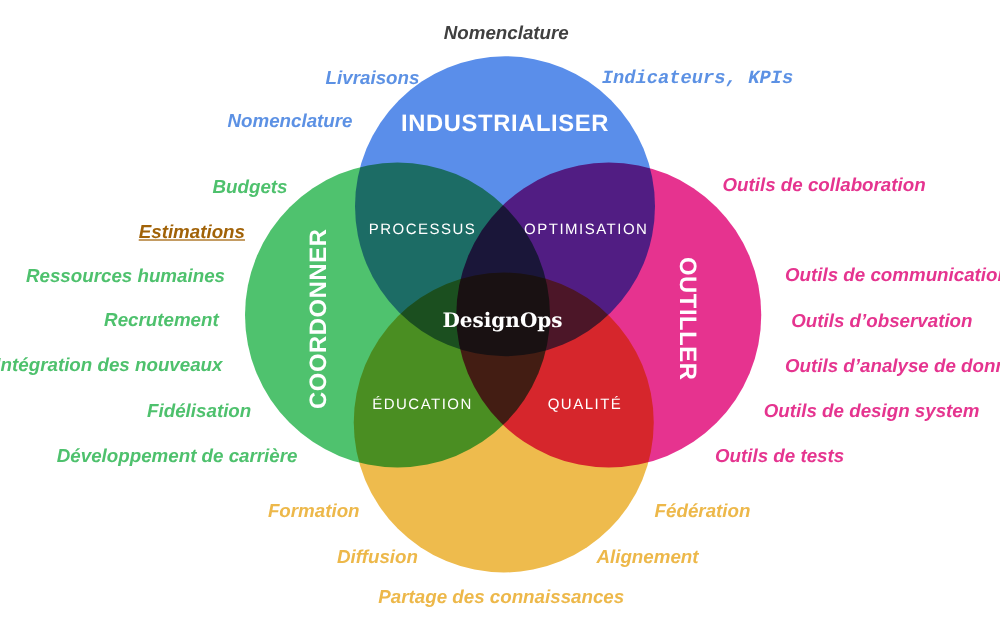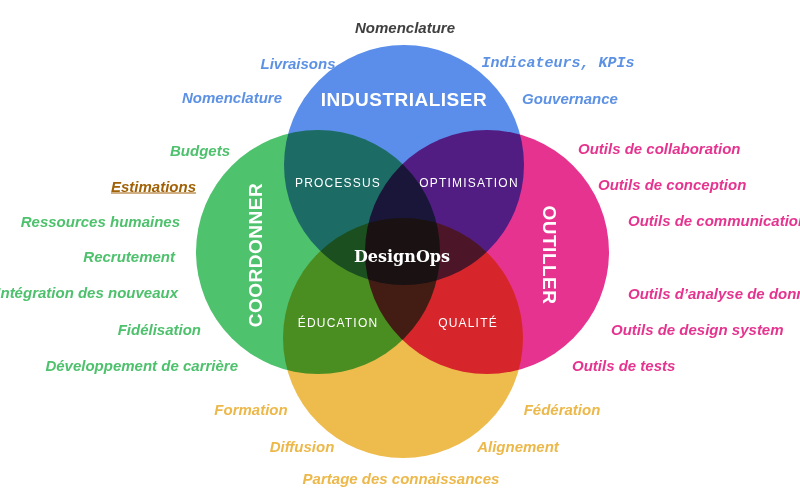--- a/index.html
+++ b/index.html
@@ -85,33 +85,32 @@
   <div class="zone z-optimisation">OPTIMISATION</div>
   <div class="zone z-education">ÉDUCATION</div>
   <div class="zone z-qualite">QUALITÉ</div>
 
   <div class="center-label">DesignOps</div>
 
   <span class="lbl ctr b0" style="color: #404040;">Nomenclature</span>
   <span class="lbl ctr b1" style="color: rgb(92, 145, 228);">Livraisons</span>
   <span class="lbl ctr b2" style="color: rgb(92, 145, 228); font-family: Liberation Mono, monospace;">Indicateurs, KPIs</span>
   <span class="lbl ctr b3" style="color: rgb(92, 145, 228);">Nomenclature</span>
-  <span class="lbl ctr b4" style="color: rgb(92, 145, 228);">Gouvernance</span>
 
   <span class="lbl midY g0" style="color: rgb(78, 193, 109);">Budgets</span>
   <span class="lbl midY g1" style="color: #a16207; text-decoration: underline;">Estimations</span>
   <span class="lbl midY g2" style="color: rgb(78, 193, 109);">Ressources humaines</span>
   <span class="lbl midY g3" style="color: rgb(78, 193, 109);">Recrutement</span>
   <span class="lbl midY g4" style="color: rgb(78, 193, 109);">Intégration des nouveaux</span>
   <span class="lbl midY g5" style="color: rgb(78, 193, 109);">Fidélisation</span>
   <span class="lbl midY g6" style="color: rgb(78, 193, 109);">Développement de carrière</span>
 
   <span class="lbl midY p0" style="color: rgb(229, 52, 143);">Outils de collaboration</span>
-  <span class="lbl midY p1" style="color: rgb(229, 52, 143);">Outils de conception</span>
   <span class="lbl midY p2" style="color: rgb(229, 52, 143);">Outils de communication</span>
+  <span class="lbl midY p3" style="color: rgb(229, 52, 143);">Outils d’observation</span>
   <span class="lbl midY p4" style="color: rgb(229, 52, 143);">Outils d’analyse de données</span>
   <span class="lbl midY p5" style="color: rgb(229, 52, 143);">Outils de design system</span>
   <span class="lbl midY p6" style="color: rgb(229, 52, 143);">Outils de tests</span>
 
   <span class="lbl ctr y0" style="color: rgb(237, 184, 74);">Formation</span>
   <span class="lbl ctr y1" style="color: rgb(237, 184, 74);">Diffusion</span>
   <span class="lbl ctr y2" style="color: rgb(237, 184, 74);">Partage des connaissances</span>
   <span class="lbl ctr y3" style="color: rgb(237, 184, 74);">Fédération</span>
   <span class="lbl ctr y4" style="color: rgb(237, 184, 74);">Alignement</span>
 

